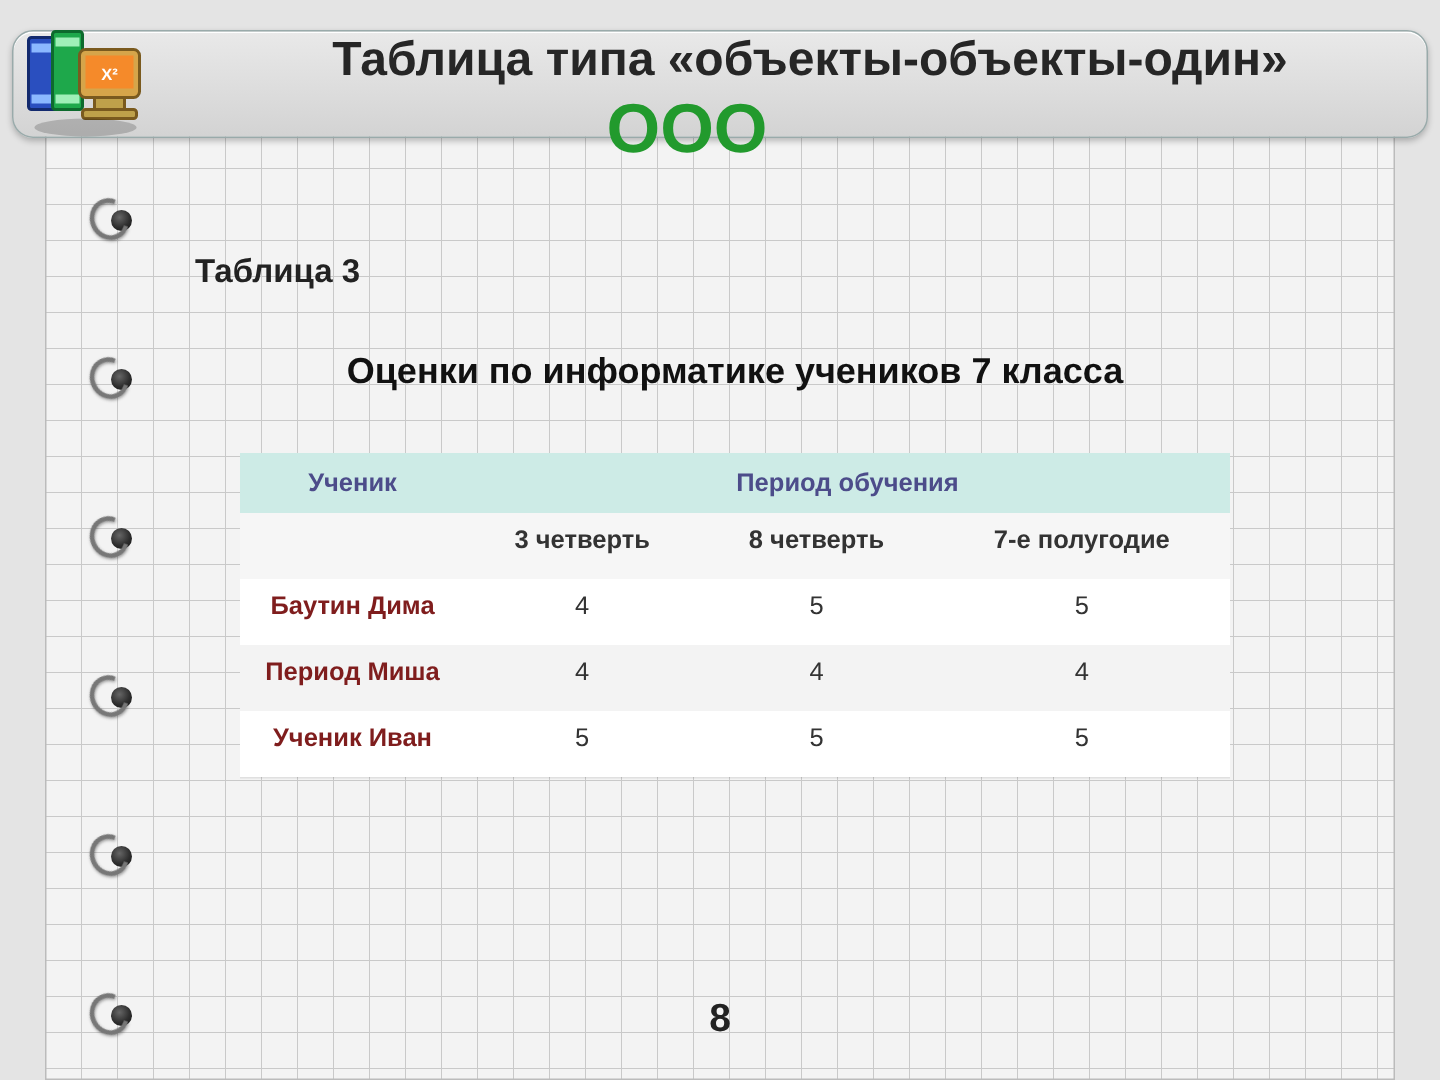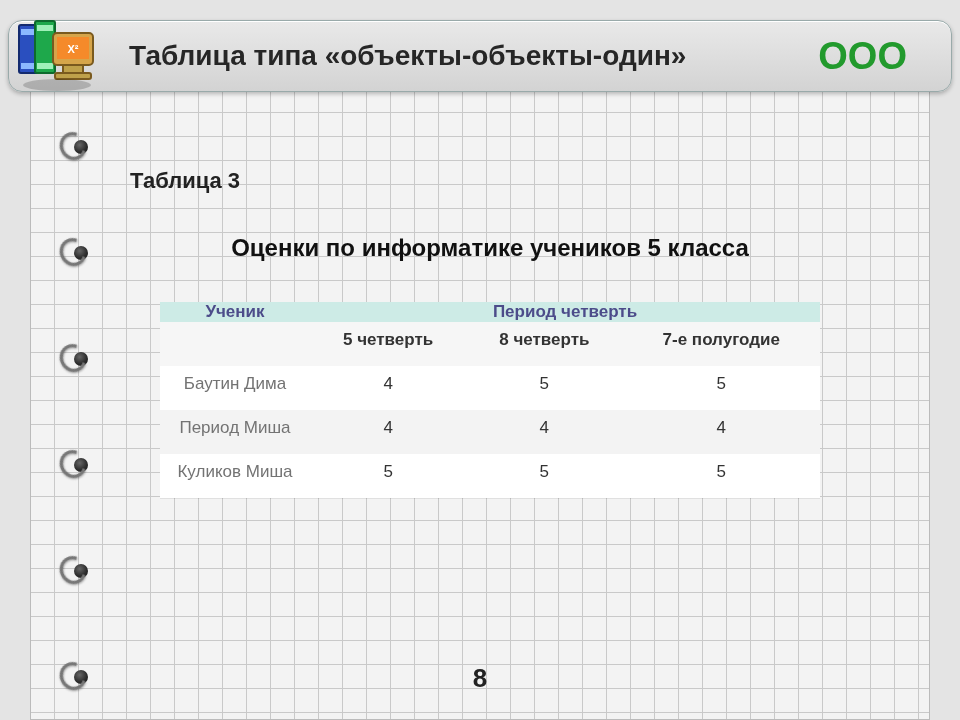--- a/index.html
+++ b/index.html
@@ -60,39 +60,40 @@
     left: 8px;
     right: 8px;
     top: 20px;
     height: 72px;
     background: linear-gradient(#e9e9e9, #d3d3d3);
     border: 1px solid #9aa;
     border-radius: 14px;
     box-shadow: 0 2px 4px rgba(0,0,0,.25), inset 0 1px 0 #fff;
     display: flex;
     align-items: center;
+    flex-direction: column;
   }
   .header-icon {
     position: absolute;
     left: 4px;
     top: -6px;
     width: 92px;
     height: 80px;
   }
   .header-title {
     margin-left: 120px;
-    font-size: 28px;
+    font-size: 32px;
     font-weight: bold;
     color: #262626;
     flex: 1;
     white-space: nowrap;
   }
   .header-badge {
     margin-right: 44px;
-    font-size: 38px;
+    font-size: 46px;
     font-weight: bold;
     color: #229a2d;
   }
   
   .content {
     position: absolute;
     left: 100px;
     right: 80px;
     top: 80px;
   }
@@ -120,32 +121,32 @@
     text-align: center;
     vertical-align: top;
     font-size: 17px;
     padding: 8px 6px 16px 6px;
     color: #333;
   }
   table.grades thead tr:first-child th {
     background: #cdebe6;
     color: #4c4c8a;
     font-weight: bold;
-    padding: 0 6px;
+    padding: 10px 6px;
   }
   table.grades thead tr:last-child th {
     background: #f6f6f6;
     font-weight: bold;
     color: #333;
   }
   table.grades tbody tr:nth-child(odd)  { background: #ffffff; }
   table.grades tbody tr:nth-child(even) { background: #f3f3f3; }
   table.grades tbody th.rowhead {
-    font-weight: normal;
-    color: #737373;
+    font-weight: bold;
+    color: #7f1d1d;
     width: 150px;
   }
   .page-num {
     position: absolute;
     left: 0; right: 0;
     bottom: 26px;
     text-align: center;
     font-size: 26px;
     font-weight: bold;
     color: #222;
@@ -165,50 +166,50 @@
     <div class="hole" style="top:370px"></div>
       <div class="ring" style="top:362px"></div>
     <div class="hole" style="top:476px"></div>
       <div class="ring" style="top:468px"></div>
     <div class="hole" style="top:582px"></div>
       <div class="ring" style="top:574px"></div>
   </div>
 
   <div class="content">
     <div class="table-tag">Таблица 3</div>
-    <div class="table-title">Оценки по информатике учеников 5 класса</div>
+    <div class="table-title">Оценки по информатике учеников 7 класса</div>
 
     <table class="grades">
       <thead>
         <tr>
           <th>Ученик</th>
-          <th colspan="3">Период четверть</th>
+          <th colspan="3">Период обучения</th>
         </tr>
         <tr>
           <th></th>
-          <th>5 четверть</th>
+          <th>3 четверть</th>
           <th>8 четверть</th>
           <th>7-е полугодие</th>
         </tr>
       </thead>
       <tbody>
         <tr>
           <th class="rowhead">Баутин Дима</th>
           <td>4</td>
           <td>5</td>
           <td>5</td>
         </tr>
         <tr>
           <th class="rowhead">Период Миша</th>
           <td>4</td>
           <td>4</td>
           <td>4</td>
         </tr>
         <tr>
-          <th class="rowhead">Куликов Миша</th>
+          <th class="rowhead">Ученик Иван</th>
           <td>5</td>
           <td>5</td>
           <td>5</td>
         </tr>
       </tbody>
     </table>
   </div>
 
   <div class="page-num">8</div>
 </div>

